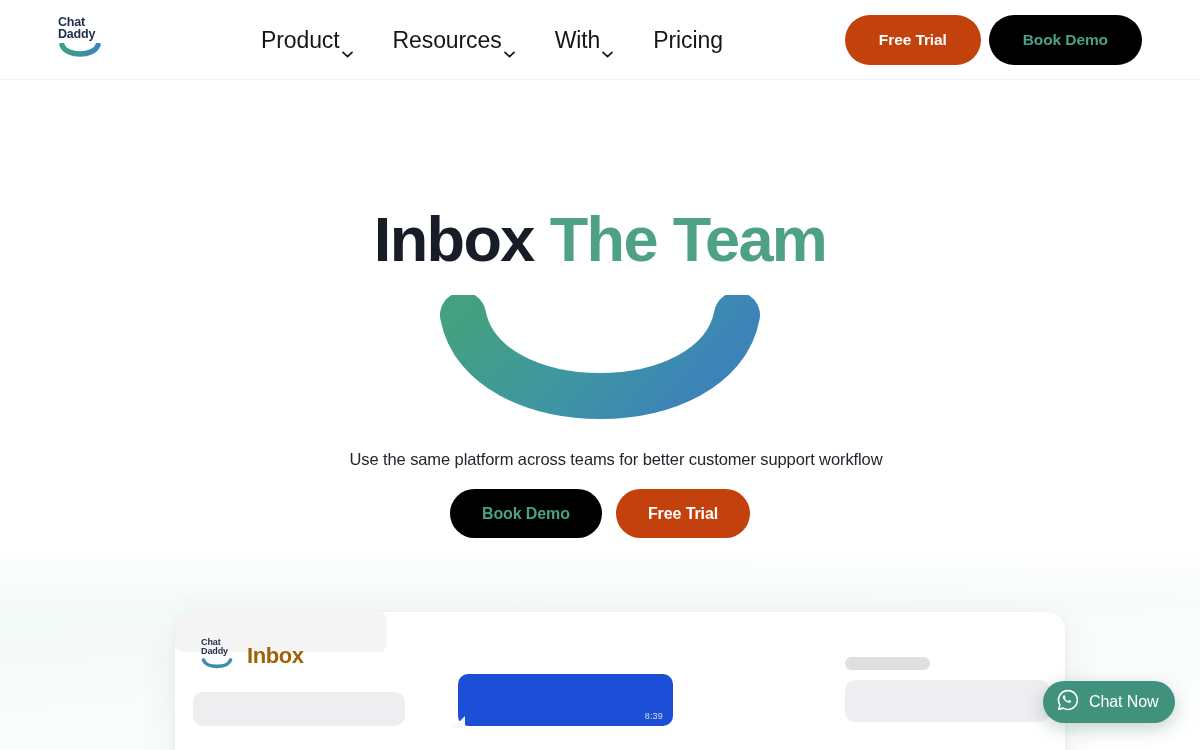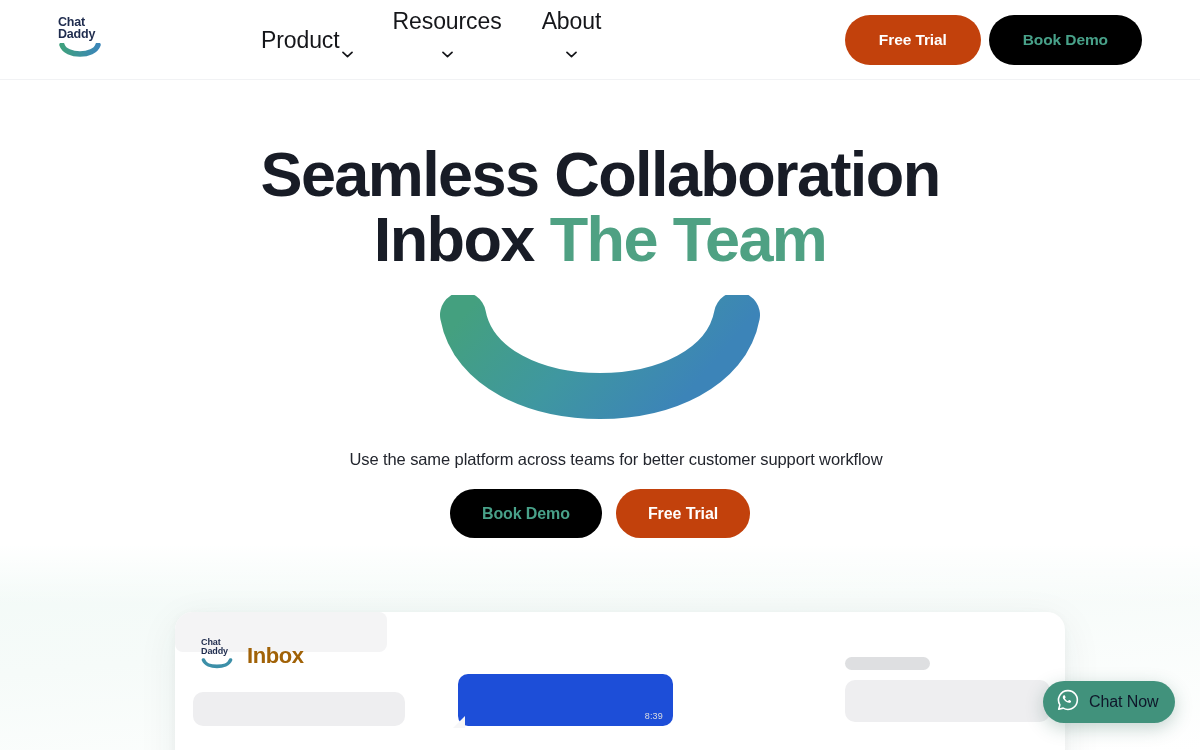--- a/index.html
+++ b/index.html
@@ -20,21 +20,21 @@
          display:flex; flex-direction:column; align-items:flex-start; }
   .logo-text{ font-size:12.5px; font-weight:700; line-height:11.5px;
               color:#1e2b4d; letter-spacing:-0.2px; }
   .logo-smile{ margin-top:3px; margin-left:1px; }
 
   .nav{ position:absolute; left:261px; top:0; height:80px;
         display:flex; align-items:center; gap:0; }
   .nav-item{ display:flex; align-items:center; gap:2px;
              font-size:23px; color:#15161a; letter-spacing:-0.1px;
              cursor:pointer; height:64px; }
-  .nav-item + .nav-item{ margin-left:40px;flex-direction:column; }
+  .nav-item + .nav-item{ margin-left:40px; }
   .caret{ width:11px; height:7px; display:inline-block; }
 
   .header-actions{ position:absolute; right:58px; top:15px;
                    display:flex; align-items:center; gap:8px; }
   .btn{ border:none; border-radius:999px; font-size:15.5px; font-weight:700;
         letter-spacing:-0.1px; cursor:pointer; font-family:inherit;
         display:flex; align-items:center; justify-content:center; }
   .btn-primary{ background:#c2410c; color:#ffffff; }
   .btn-ghost{ background:#000000; color:#48A189; }
   .hdr-btn{ height:50px; padding:0 34px; }
@@ -99,21 +99,21 @@
                 color:#dcdde0; letter-spacing:0.2px; }
   .bubble-tail{ position:absolute; left:278px; top:104px; width:12px; height:12px;
                 background:#f6f6f7; clip-path:polygon(100% 0,100% 100%,0 100%); }
 
   .sk-rlabel{ top:45px; left:670px; width:85px; height:13px; }
   .sk-rbox{ top:68px; left:670px; width:205px; height:42px; }
 
   .chat-now{
     position:absolute; top:681px; left:1043px; height:42px; padding:0 17px 0 13px;
     background:#41927C; border-radius:999px; display:flex; align-items:center;
-    gap:9px; color:#0f172a; font-size:16px; letter-spacing:-0.1px;
+    gap:9px; color:#ffffff; font-size:16px; letter-spacing:-0.1px;
     box-shadow:0 5px 18px rgba(30,90,75,0.26); cursor:pointer; z-index:50;
   }
 </style>
 </head>
 <body>
 
 <div class="header">
 
   <div class="logo">
     <span class="logo-text">Chat</span>
@@ -142,39 +142,42 @@
     </div>
     <div class="nav-item">
       <span>Resources</span>
       <span class="caret">
         <svg width="11" height="7" viewBox="0 0 11 7">
             <path d="M1 1.4 L5.5 5.6 L10 1.4" stroke="#15161a" stroke-width="1.7" fill="none" stroke-linecap="round" stroke-linejoin="round"></path>
           </svg>
       </span>
     </div>
     <div class="nav-item">
-      <span>About</span>
+      <span>With</span>
       <span class="caret">
         <svg width="11" height="7" viewBox="0 0 11 7">
             <path d="M1 1.4 L5.5 5.6 L10 1.4" stroke="#15161a" stroke-width="1.7" fill="none" stroke-linecap="round" stroke-linejoin="round"></path>
           </svg>
       </span>
     </div>
+    <div class="nav-item">
+      <span>Pricing</span>
+    </div>
   </nav>
 
   <div class="header-actions">
     <button class="btn btn-primary hdr-btn">Free Trial</button>
     <button class="btn btn-ghost hdr-btn">Book Demo</button>
   </div>
 </div>
 
 <div class="hero">
 
   <h1 class="headline">
-    <span>Seamless Collaboration</span><br>
+    <br>
     <span>Inbox </span><span class="accent">The Team</span>
   </h1>
 
   <div class="smile-wrap">
     <svg width="330" height="140" viewBox="0 0 330 140">
       <defs>
         <linearGradient id="lgBig" x1="0" y1="0" x2="1" y2="0.25">
           <stop offset="0" stop-color="#44A07F"></stop>
           <stop offset="0.5" stop-color="#3f97a0"></stop>
           <stop offset="1" stop-color="#3C84B8"></stop>

